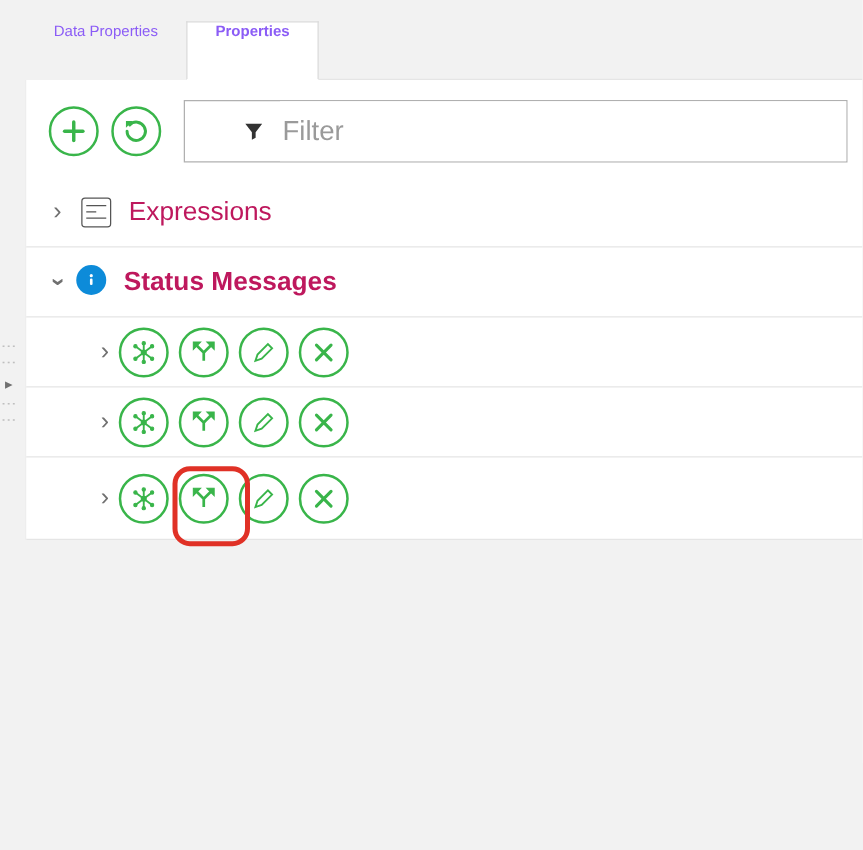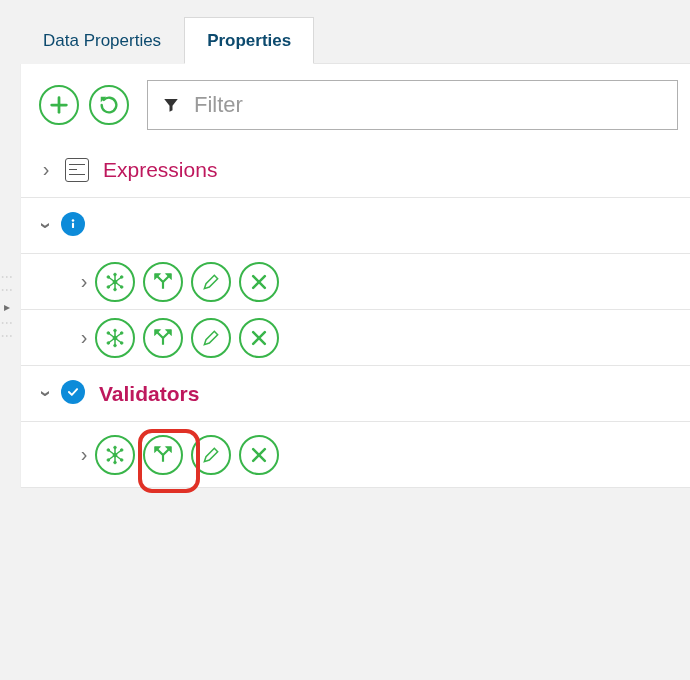--- a/index.html
+++ b/index.html
@@ -40,24 +40,24 @@
   
   .tabs {
     position: relative;
     margin-left: 20px; margin-right: 0; margin-top: 16px;
     height: 48px;
     border-bottom: 1px solid #e5e5e5;
     display: flex; align-items: stretch;
     background: #f2f2f2;
   }
   .tab {
-    display: flex; align-items: center;
+    display: flex; align-items: flex-start;
     padding: 0 22px;
-    font-size: 17px;
-    color: #0c4a6e;
+    font-size: 12px;
+    color: #8b5cf6;
     border: 1px solid transparent;
     border-bottom: none;
     position: relative;
     top: 1px;
     cursor: pointer;
   }
   .tab.inactive { background: #f2f2f2; }
   .tab.active {
     background: #fff;
     border-color: #d9d9d9;
@@ -88,20 +88,21 @@
     flex-shrink: 0;
   }
   .round-btn svg { width: 22px; height: 22px; }
   .filter-wrap {
     flex: 1;
     display: flex; align-items: center;
     height: 50px;
     border: 1px solid #b0b0b0;
     background: #fff;
     margin-left: 8px;
+    padding-left: 32px;
   }
   .filter-wrap .funnel {
     margin-left: 14px; margin-right: 12px;
     color: #333;
   }
   .filter-wrap input {
     border: none; outline: none;
     height: 100%; flex: 1;
     font-size: 22px;
     color: #555;
@@ -240,20 +241,21 @@
       <div class="row section">
         <span class="chev expanded" style="transform:rotate(90deg)">›</span>
         <div class="cat-icon">
           <div class="blue-circ">
             <svg viewBox="0 0 24 24">
                 <circle cx="12" cy="6" r="2.2" fill="#fff"></circle>
                 <rect x="10.2" y="10" width="3.6" height="9" rx="1.6" fill="#fff"></rect>
               </svg>
           </div>
         </div>
+        <span class="label">Status Messages</span>
       </div>
 
       <div class="row child">
         <span class="chev">›</span>
         <div class="actions">
           <div class="ic-btn">
             <svg viewBox="0 0 24 24">
               <circle cx="12" cy="12" r="2.4" fill="#39b54a"></circle>
               <g stroke="#39b54a" stroke-width="1.8">
                 <line x1="12" y1="12" x2="4" y2="6"></line>
@@ -334,31 +336,20 @@
           </div>
           <div class="ic-btn">
             <svg viewBox="0 0 24 24">
               <line x1="5" y1="5" x2="19" y2="19" stroke="#39b54a" stroke-width="3" stroke-linecap="round"></line>
               <line x1="19" y1="5" x2="5" y2="19" stroke="#39b54a" stroke-width="3" stroke-linecap="round"></line>
             </svg>
           </div>
         </div>
       </div>
 
-      <div class="row section">
-        <span class="chev expanded" style="transform:rotate(90deg)">›</span>
-        <div class="cat-icon">
-          <div class="blue-circ">
-            <svg viewBox="0 0 24 24">
-                <path d="M5 12 L10 17 L19 7" stroke="#fff" stroke-width="3.2" fill="none" stroke-linecap="round" stroke-linejoin="round"></path>
-              </svg>
-          </div>
-        </div>
-        <span class="label">Validators</span>
-      </div>
 
       <div class="row child" style="min-height:66px">
         <span class="chev">›</span>
         <div class="actions">
           <div class="ic-btn">
             <svg viewBox="0 0 24 24">
               <circle cx="12" cy="12" r="2.4" fill="#39b54a"></circle>
               <g stroke="#39b54a" stroke-width="1.8">
                 <line x1="12" y1="12" x2="4" y2="6"></line>
                   <line x1="12" y1="12" x2="20" y2="6"></line>

